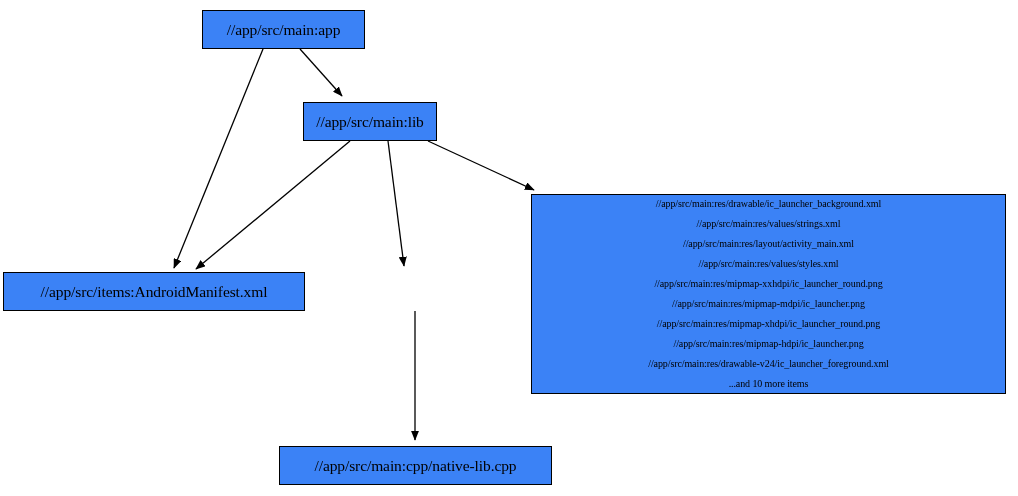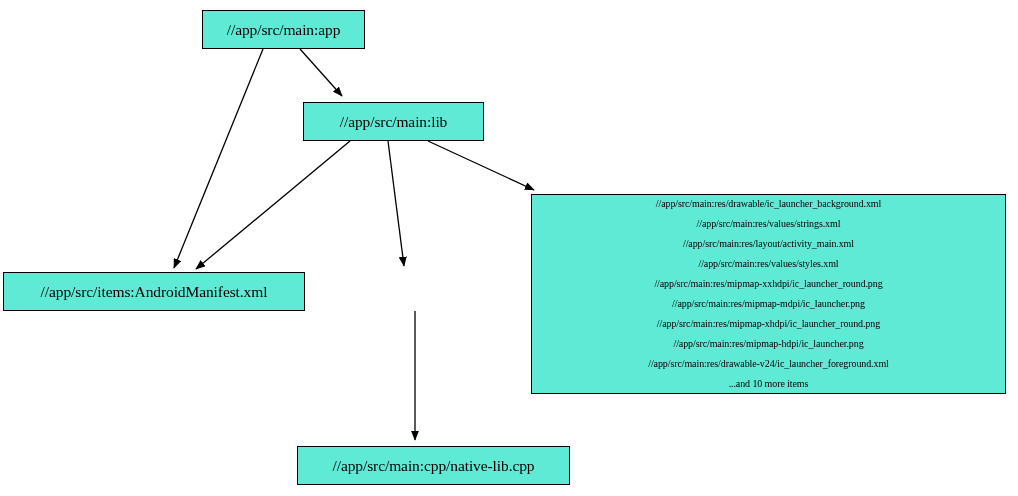--- a/index.html
+++ b/index.html
@@ -20,21 +20,21 @@
     left: 0;
     top: 0;
     width: 1018px;
     height: 496px;
     pointer-events: none;
   }
   .node {
     position: absolute;
     box-sizing: border-box;
     border: 1px solid #000000;
-    background: #5eead4;
+    background: #3b82f6;
     display: flex;
     align-items: center;
     justify-content: center;
     text-align: center;
     color: #000000;
     font-family: "Liberation Serif", "DejaVu Serif", serif;
     font-size: 15.5px;
     line-height: 1.0;
     white-space: pre;
   }
@@ -44,25 +44,25 @@
     text-align: center;
     letter-spacing: -0.1px;
   }
   .node-multiline .node-label {
     line-height: 20.1px;
     font-size: 10px;
   }
 
   
   #node-app        { left: 202px; top: 10px;  width: 163px; height: 39px; }
-  #node-lib        { left: 303px; top: 102px; width: 181px; height: 39px; }
+  #node-lib        { left: 303px; top: 102px; width: 134px; height: 39px; }
   #node-manifest   { left: 3px;   top: 272px; width: 302px; height: 39px; }
   #node-jni        { left: 325px; top: 272px; width: 181px; height: 39px; }
   #node-res        { left: 531px; top: 194px; width: 475px; height: 200px; }
-  #node-cpp        { left: 279px; top: 446px; width: 273px; height: 39px; margin-left: 18px; }
+  #node-cpp        { left: 279px; top: 446px; width: 273px; height: 39px; }
 </style>
 </head>
 <body>
 
 <div id="graph-canvas">
 
   <svg id="edge-layer" viewBox="0 0 1018 496" width="1018" height="496" xmlns="http://www.w3.org/2000/svg">
     <defs>
       <marker id="arrowhead" markerWidth="10" markerHeight="8" refX="9.2" refY="4" orient="auto" markerUnits="userSpaceOnUse">
         <path d="M0,0 L10,4 L0,8 Z" fill="#000000"></path>

